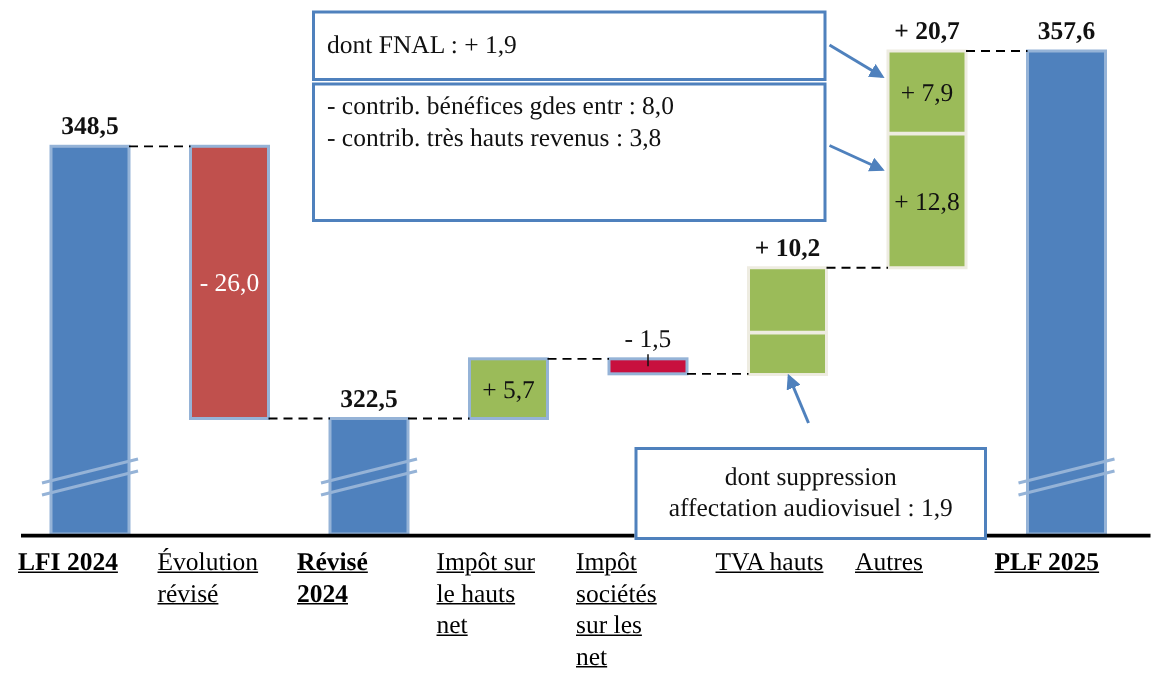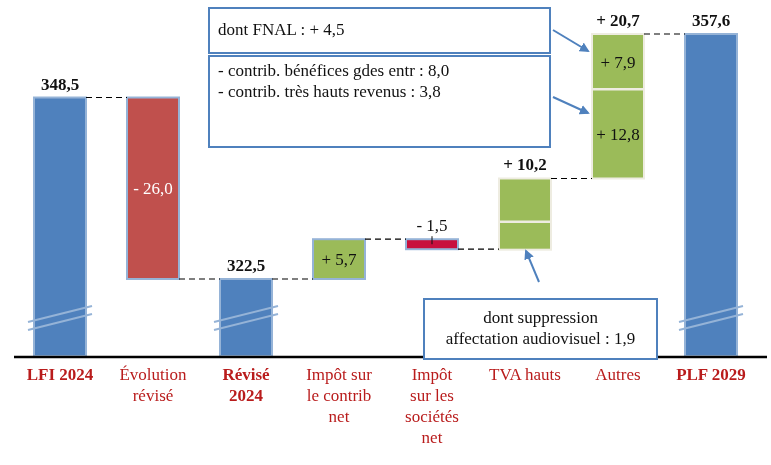--- a/index.html
+++ b/index.html
@@ -1,20 +1,20 @@
 <!DOCTYPE html>
 <html><head>
 <meta charset="utf-8">
 <style>
   html, body { margin:0; padding:0; background:#ffffff; }
   body { width:771px; height:465px; position:relative; overflow:hidden; font-family:"DejaVu Serif", "Liberation Serif", serif; }
   #chart { position:absolute; left:0; top:0; }
   .note { position:absolute; border:2px solid #4f81bd; background:#fff; box-sizing:border-box; font-family:"Liberation Serif", "DejaVu Serif", serif; font-size:17px; line-height:21px; color:#111; padding:3px 8px; }
   .note div { white-space:nowrap; }
-  .xlabel { position:absolute; top:364px; width:96px; text-align:center; font-family:"Liberation Serif","DejaVu Serif",serif; font-size:17px; line-height:21px; color:#b91c1c; }
+  .xlabel { position:absolute; top:364px; width:96px; font-family:"Liberation Serif","DejaVu Serif",serif; font-size:17px; line-height:21px; color:#000000;text-decoration:underline; }
   .xlabel.bold { font-weight:bold; }
   .vlabel { font-family:"Liberation Serif","DejaVu Serif",serif; font-size:17px; }
 </style>
 </head>
 <body>
 
 <svg id="chart" width="771" height="465" xmlns="http://www.w3.org/2000/svg">
     <defs>
       <marker id="arrowhead" markerWidth="10" markerHeight="10" refX="8" refY="5" orient="auto" markerUnits="userSpaceOnUse">
         <path d="M0,0 L10,5 L0,10 z" fill="#4f81bd"></path>
@@ -62,21 +62,21 @@
     </g>
   <g id="arrows-layer">
       <line x1="553" y1="30" x2="588" y2="51" stroke="#4f81bd" stroke-width="2" marker-end="url(#arrowhead)"></line>
       <line x1="553" y1="97" x2="588" y2="113" stroke="#4f81bd" stroke-width="2" marker-end="url(#arrowhead)"></line>
       <line x1="539" y1="282" x2="526" y2="251" stroke="#4f81bd" stroke-width="2" marker-end="url(#arrowhead)"></line>
     </g>
   <line x1="14" y1="357" x2="767" y2="357" stroke="#000" stroke-width="2.5"></line>
 </svg>
 
 <div class="note" style="left: 208px; top: 7px; height: 47px; width: 343px;">
-  <div style="padding-top:7px;">dont FNAL : + 4,5</div>
+  <div style="padding-top:7px;">dont FNAL : + 1,9</div>
 </div>
 <div class="note" style="left:208px;top:55px;width:343px;height:93px;">
   <div>- contrib. bénéfices gdes entr : 8,0</div>
   <div>- contrib. très hauts revenus : 3,8</div>
 </div>
 <div class="note" style="left:423px;top:298px;width:235px;height:62px;text-align:center;padding-top:7px;">
   <div>dont suppression</div>
   <div>affectation audiovisuel : 1,9</div>
 </div>
 
@@ -87,31 +87,31 @@
     <div class="xlabel" style="left: 105px;">
       <div>Évolution</div>
       <div>révisé</div>
     </div>
     <div class="xlabel bold" style="left: 198px;">
       <div>Révisé</div>
       <div>2024</div>
     </div>
     <div class="xlabel" style="left: 291px;">
       <div>Impôt sur</div>
-      <div>le contrib</div>
+      <div>le hauts</div>
       <div>net</div>
     </div>
     <div class="xlabel" style="left: 384px;">
       <div>Impôt</div>
+      <div>sociétés</div>
       <div>sur les</div>
-      <div>sociétés</div>
       <div>net</div>
     </div>
     <div class="xlabel" style="left: 477px;">
       <div>TVA hauts</div>
     </div>
     <div class="xlabel" style="left: 570px;">
       <div>Autres</div>
     </div>
     <div class="xlabel bold" style="left: 663px;">
-      <div>PLF 2029</div>
+      <div>PLF 2025</div>
     </div>
   </div>
 
 </body></html>

